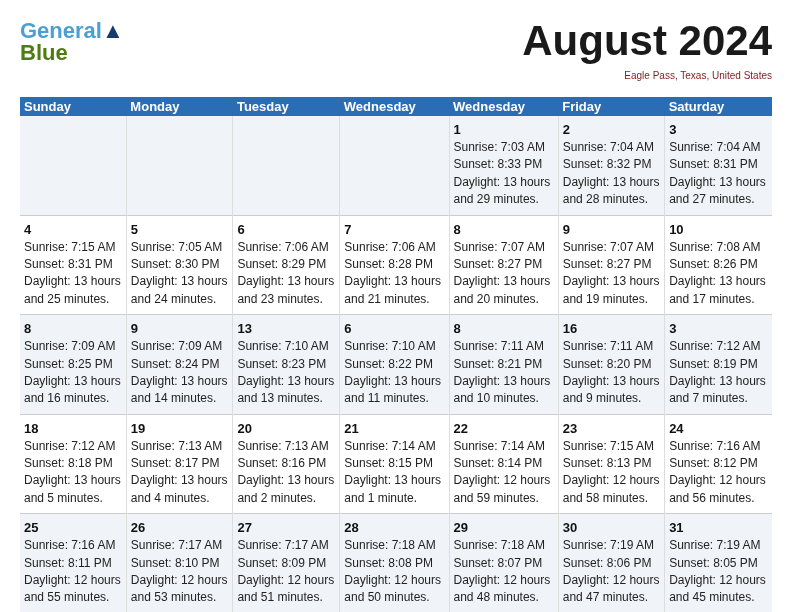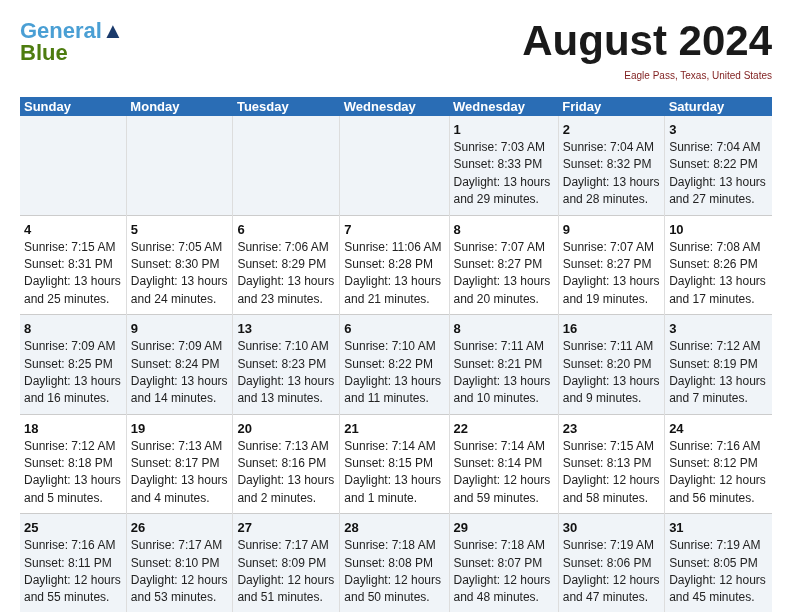--- a/index.html
+++ b/index.html
@@ -130,21 +130,21 @@
         </td>
         <td>
           <div class="day-number">2</div>
           <div class="day-info">Sunrise: 7:04 AM
 Sunset: 8:32 PM
 Daylight: 13 hours and 28 minutes.</div>
         </td>
         <td>
           <div class="day-number">3</div>
           <div class="day-info">Sunrise: 7:04 AM
-Sunset: 8:22 PM
+Sunset: 8:31 PM
 Daylight: 13 hours and 27 minutes.</div>
         </td>
       </tr>
       <tr>
         <td>
           <div class="day-number">4</div>
           <div class="day-info">Sunrise: 7:15 AM
 Sunset: 8:31 PM
 Daylight: 13 hours and 25 minutes.</div>
         </td>
@@ -155,21 +155,21 @@
 Daylight: 13 hours and 24 minutes.</div>
         </td>
         <td>
           <div class="day-number">6</div>
           <div class="day-info">Sunrise: 7:06 AM
 Sunset: 8:29 PM
 Daylight: 13 hours and 23 minutes.</div>
         </td>
         <td>
           <div class="day-number">7</div>
-          <div class="day-info">Sunrise: 11:06 AM
+          <div class="day-info">Sunrise: 7:06 AM
 Sunset: 8:28 PM
 Daylight: 13 hours and 21 minutes.</div>
         </td>
         <td>
           <div class="day-number">8</div>
           <div class="day-info">Sunrise: 7:07 AM
 Sunset: 8:27 PM
 Daylight: 13 hours and 20 minutes.</div>
         </td>
         <td>

